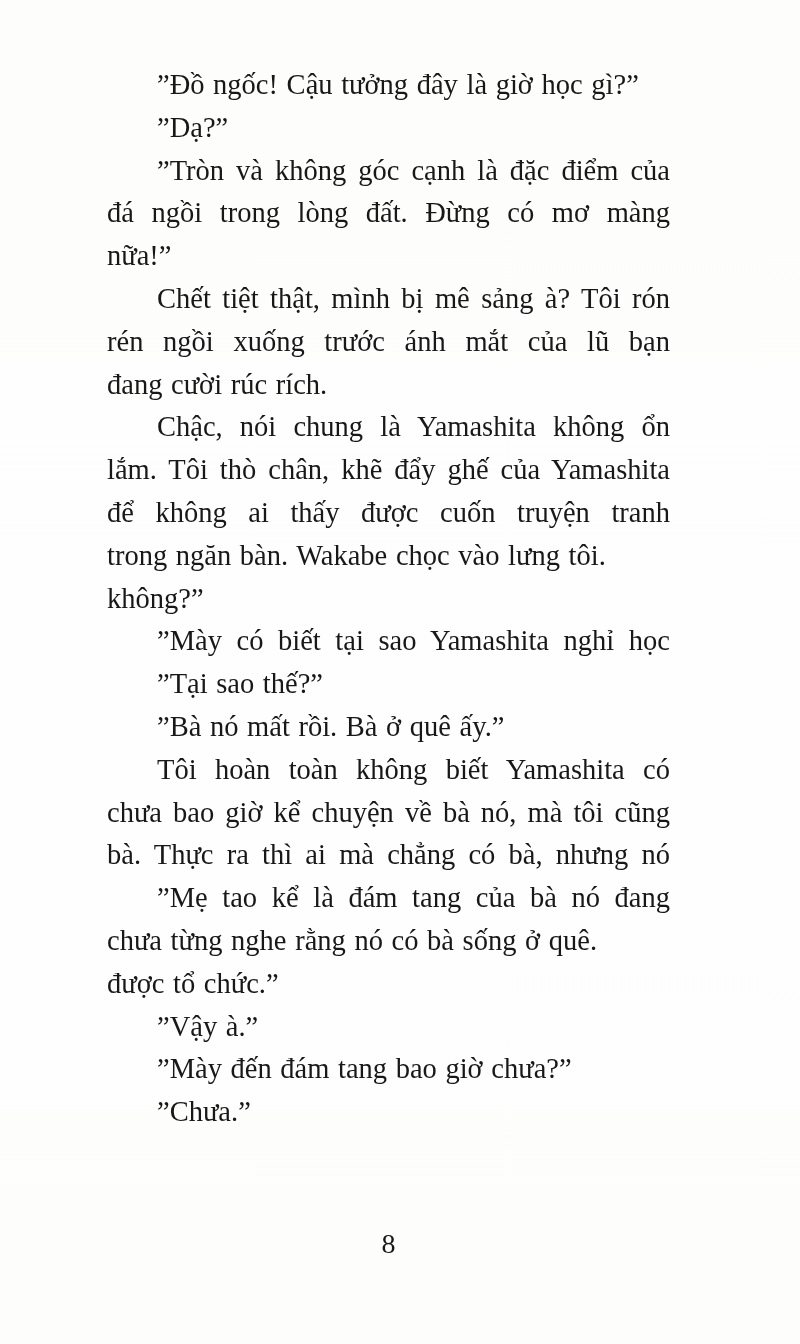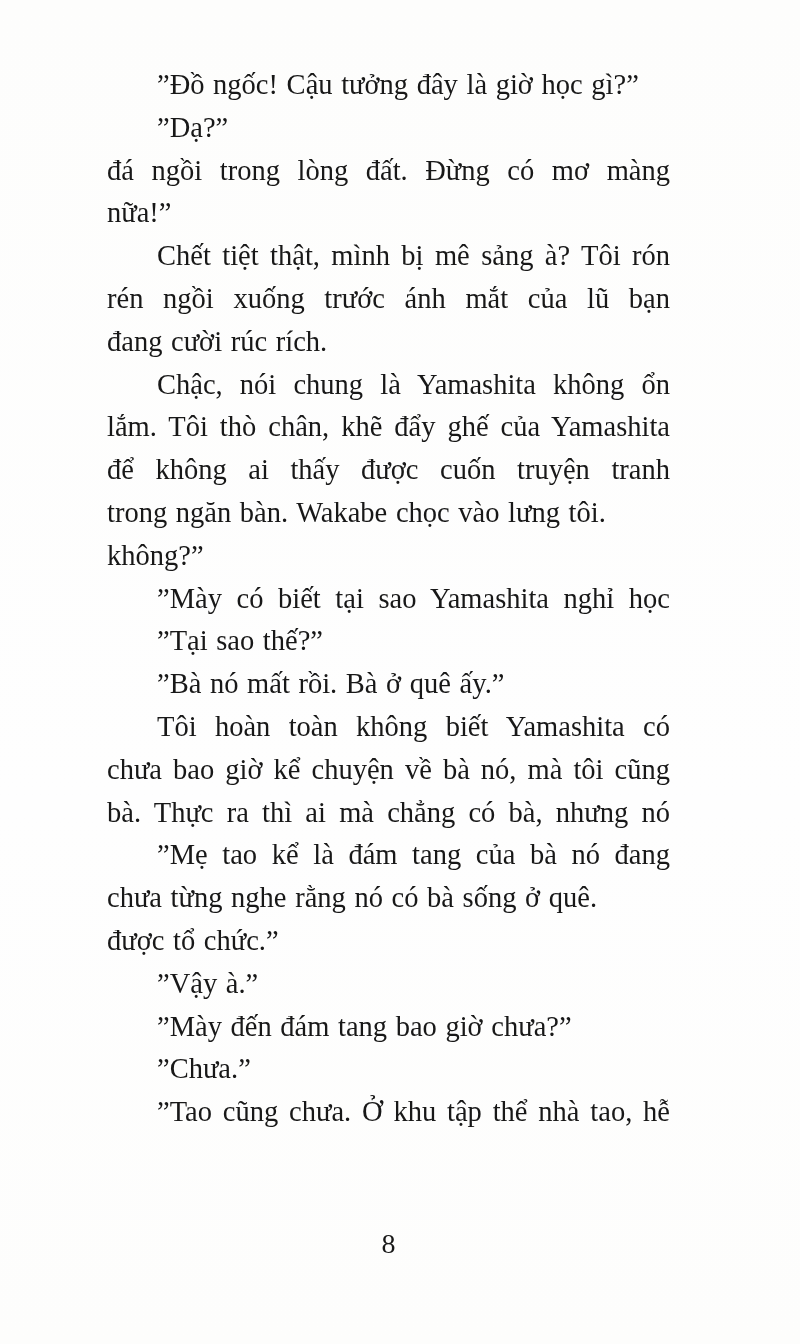--- a/index.html
+++ b/index.html
@@ -50,20 +50,21 @@
     color: #181818;
   }
 </style>
 </head>
 <body>
 
 <div class="page">
   <div class="text-block">
       <div class="line indent">”Đồ ngốc! Cậu tưởng đây là giờ học gì?”</div>
       <div class="line indent">”Dạ?”</div>
+      <div class="line indent fill">”Tròn và không góc cạnh là đặc điểm của</div>
       <div class="line fill">đá ngồi trong lòng đất. Đừng có mơ màng</div>
       <div class="line">nữa!”</div>
       <div class="line indent fill">Chết tiệt thật, mình bị mê sảng à? Tôi rón</div>
       <div class="line fill">rén ngồi xuống trước ánh mắt của lũ bạn</div>
       <div class="line">đang cười rúc rích.</div>
       <div class="line indent fill">Chậc, nói chung là Yamashita không ổn</div>
       <div class="line fill">lắm. Tôi thò chân, khẽ đẩy ghế của Yamashita</div>
       <div class="line fill">để không ai thấy được cuốn truyện tranh</div>
       <div class="line">trong ngăn bàn. Wakabe chọc vào lưng tôi.</div>
       <div class="line">không?”</div>
@@ -72,16 +73,15 @@
       <div class="line indent">”Bà nó mất rồi. Bà ở quê ấy.”</div>
       <div class="line indent fill">Tôi hoàn toàn không biết Yamashita có</div>
       <div class="line fill">chưa bao giờ kể chuyện về bà nó, mà tôi cũng</div>
       <div class="line fill">bà. Thực ra thì ai mà chẳng có bà, nhưng nó</div>
       <div class="line indent fill">”Mẹ tao kể là đám tang của bà nó đang</div>
       <div class="line">chưa từng nghe rằng nó có bà sống ở quê.</div>
       <div class="line">được tổ chức.”</div>
       <div class="line indent">”Vậy à.”</div>
       <div class="line indent">”Mày đến đám tang bao giờ chưa?”</div>
       <div class="line indent">”Chưa.”</div>
-      <div class="line indent fill">”Tao cũng chưa. Ở khu tập thể nhà tao, hễ</div>
     </div>
   <div class="page-number">8</div>
 </div>
 
 </body></html>

